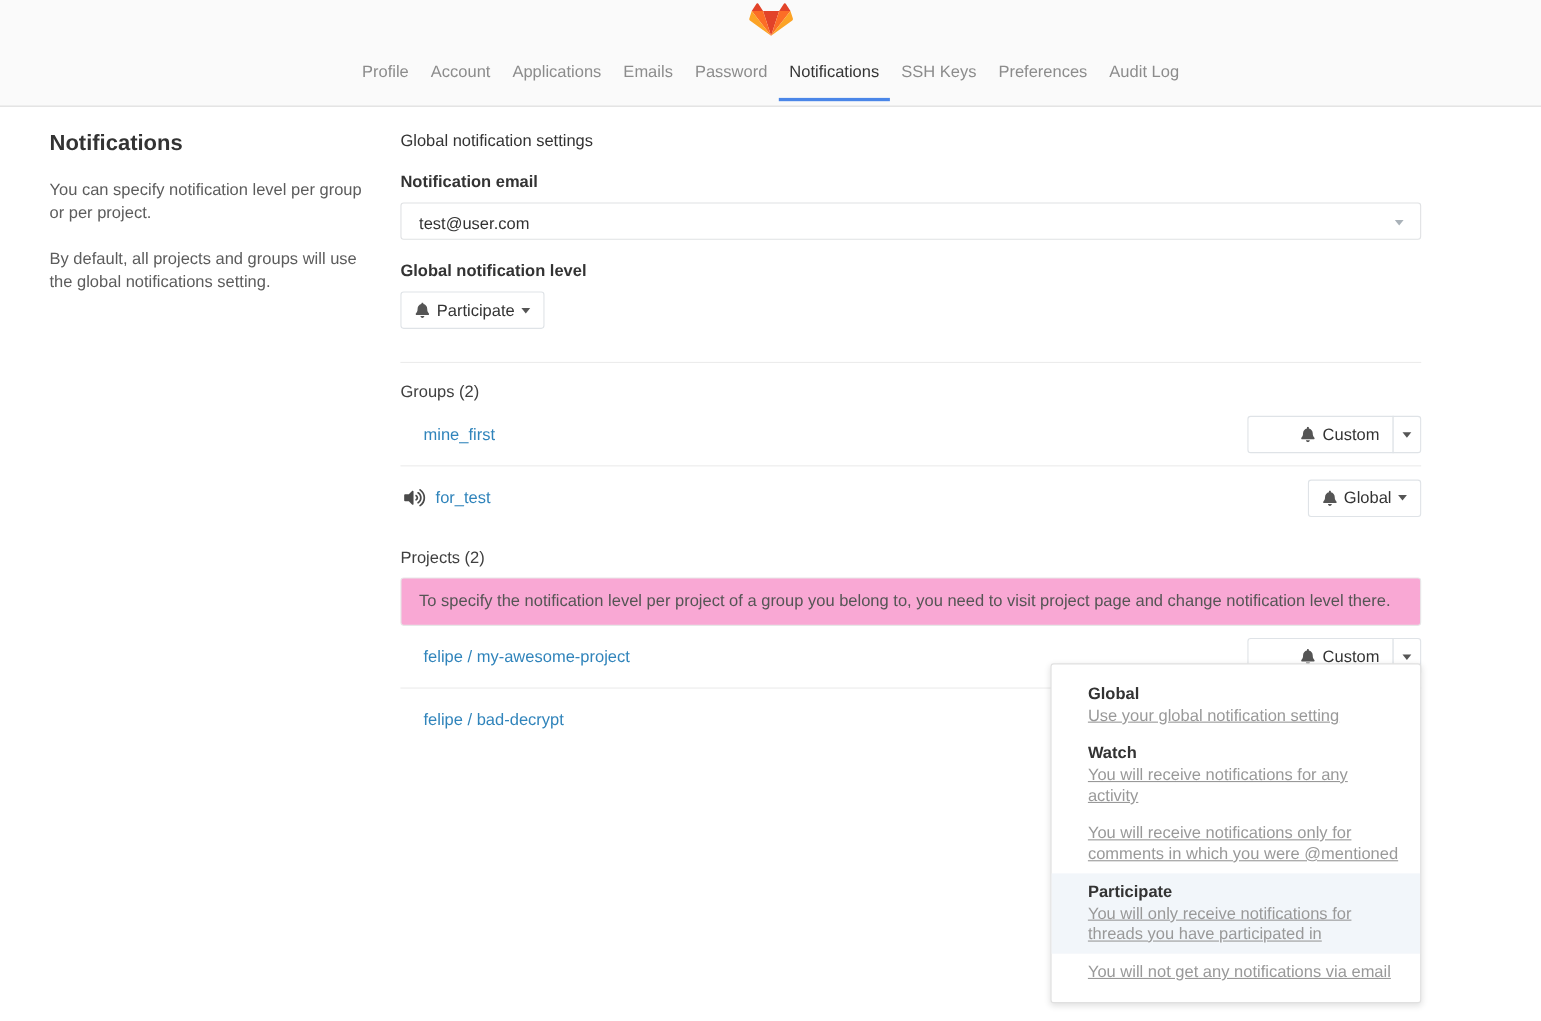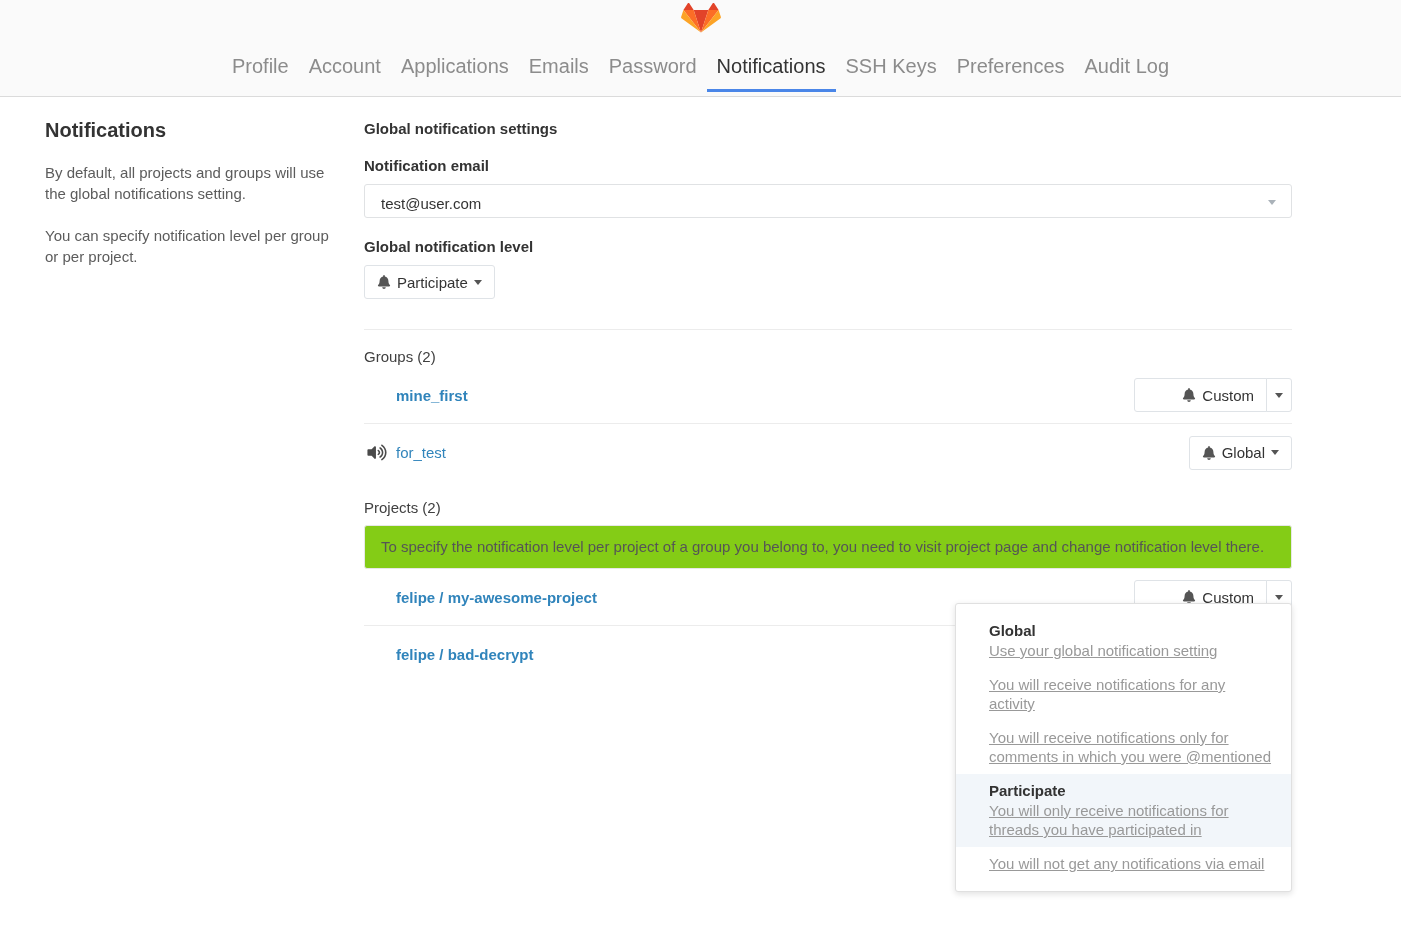--- a/index.html
+++ b/index.html
@@ -11,32 +11,32 @@
   }
 
   
   .header { background:#fafafa; border-bottom:1px solid #dbdbdb; height:97px; text-align:center; }
   .logo { height:44px; padding-top:3px; }
   .logo svg { width:40px; height:38px; }
   .tabs { display:flex; justify-content:center; }
   .tab {
     display:inline-block; padding:12px 10px 13px; line-height:20px;
     color:#8c8c8c; text-decoration:none; cursor:pointer;
-    border-bottom:3px solid transparent; font-size:20px;
+    border-bottom:3px solid transparent; font-size:15px;
   }
   .tab.active { color:#333; border-bottom-color:#4a86e8; }
 
   
   .content { display:flex; padding-top:12px; }
   .sidebar { width:364px; padding:0 34px 0 45px; }
   .sidebar h3 { font-size:20px; font-weight:bold; margin:10px 0 20px; color:#333; }
   .sidebar p { margin:0 0 21px; color:#5c5c5c; line-height:21px; }
   .main { width:928px; }
 
-  .section-title { font-size:15px; font-weight:bold; margin:11px 0 0; color:#333; }
+  .section-title { font-size:15px; font-weight:normal; margin:11px 0 0; color:#333; }
   .field-label { display:block; font-weight:bold; margin:20px 0 10px; color:#333; }
 
   
   .select {
     position:relative; width:100%; height:34px; line-height:32px;
     border:1px solid #e0e2e4; border-radius:3px; background:#fff;
     padding:3px 30px 0 16px; cursor:pointer; color:#333;
   }
   .select-caret {
     position:absolute; right:15px; top:15px; width:0; height:0;
@@ -61,28 +61,28 @@
   .btn-group .btn-caret { border-radius:0 3px 3px 0; margin-left:-1px; width:26px; padding:0; justify-content:center; }
   .btn-group .btn-caret .caret { margin-left:0; }
 
   hr.rule { border:none; border-top:1px solid #ececec; margin:30px 0 18px; }
 
   
   .list-title { font-size:15px; font-weight:normal; color:#404040; margin:18px 0 2px; }
   .row { position:relative; min-height:57px; display:flex; align-items:center; }
   .row.divided { border-bottom:1px solid #ececec; }
   .row a.item-link { color:#3084bb; text-decoration:none; cursor:pointer; }
-  .row .indent { margin-left:32px;font-weight:bold; }
+  .row .indent { margin-left:21px; }
   .row .row-icon { width:20px; margin-left:3px; display:inline-flex; }
   .row .row-icon + a.item-link { margin-left:9px; }
   .row .row-btn { position:absolute; right:0; top:50%; transform:translateY(-50%); }
 
   
   .panel {
-    margin-top:9px; background:#84cc16; border:1px solid #e7e7e7; border-radius:3px;
+    margin-top:9px; background:#f9a8d4; border:1px solid #e7e7e7; border-radius:3px;
     padding:11px 16px; color:#555; line-height:20px;
   }
 
   
   .dropdown {
     position:absolute; left:955px; top:603px; width:337px; z-index:20;
     background:#fff; border:1px solid #e0e0e0; border-radius:3px;
     box-shadow:0 2px 6px rgba(0,0,0,0.12); padding:10px 0;
   }
   .dd-item { padding:7px 16px 8px 33px; cursor:pointer; }
@@ -117,22 +117,22 @@
       <a class="tab">SSH Keys</a>
       <a class="tab">Preferences</a>
       <a class="tab">Audit Log</a>
     </nav>
   </header>
 
   <div class="content">
 
     <aside class="sidebar">
       <h3>Notifications</h3>
+      <p>You can specify notification level per group or per project.</p>
       <p>By default, all projects and groups will use the global notifications setting.</p>
-      <p>You can specify notification level per group or per project.</p>
     </aside>
 
     <main class="main">
 
       <h5 class="section-title">Global notification settings</h5>
 
       <label class="field-label">Notification email</label>
       <div class="select">
         <span>test@user.com</span>
         <span class="select-caret"></span>
@@ -213,20 +213,21 @@
 
     </main>
   </div>
 
   <div class="dropdown">
     <div class="dd-item">
       <div class="dd-title">Global</div>
       <div class="dd-desc">Use your global notification setting</div>
     </div>
     <div class="dd-item">
+      <div class="dd-title">Watch</div>
       <div class="dd-desc">You will receive notifications for any activity</div>
     </div>
     <div class="dd-item">
       <div class="dd-desc">You will receive notifications only for comments in which you were @mentioned</div>
     </div>
     <div class="dd-item selected">
       <div class="dd-title">Participate</div>
       <div class="dd-desc">You will only receive notifications for threads you have participated in</div>
     </div>
     <div class="dd-item">

